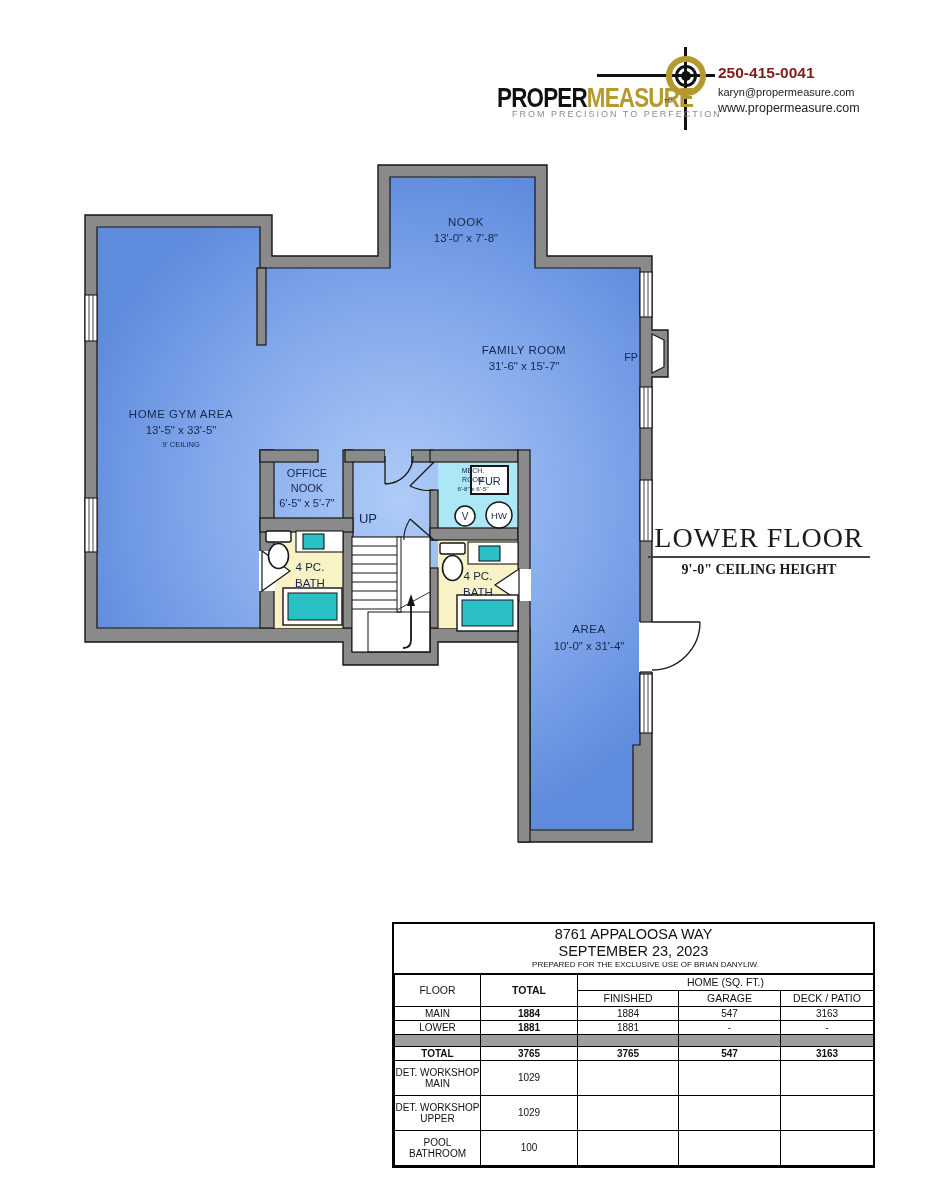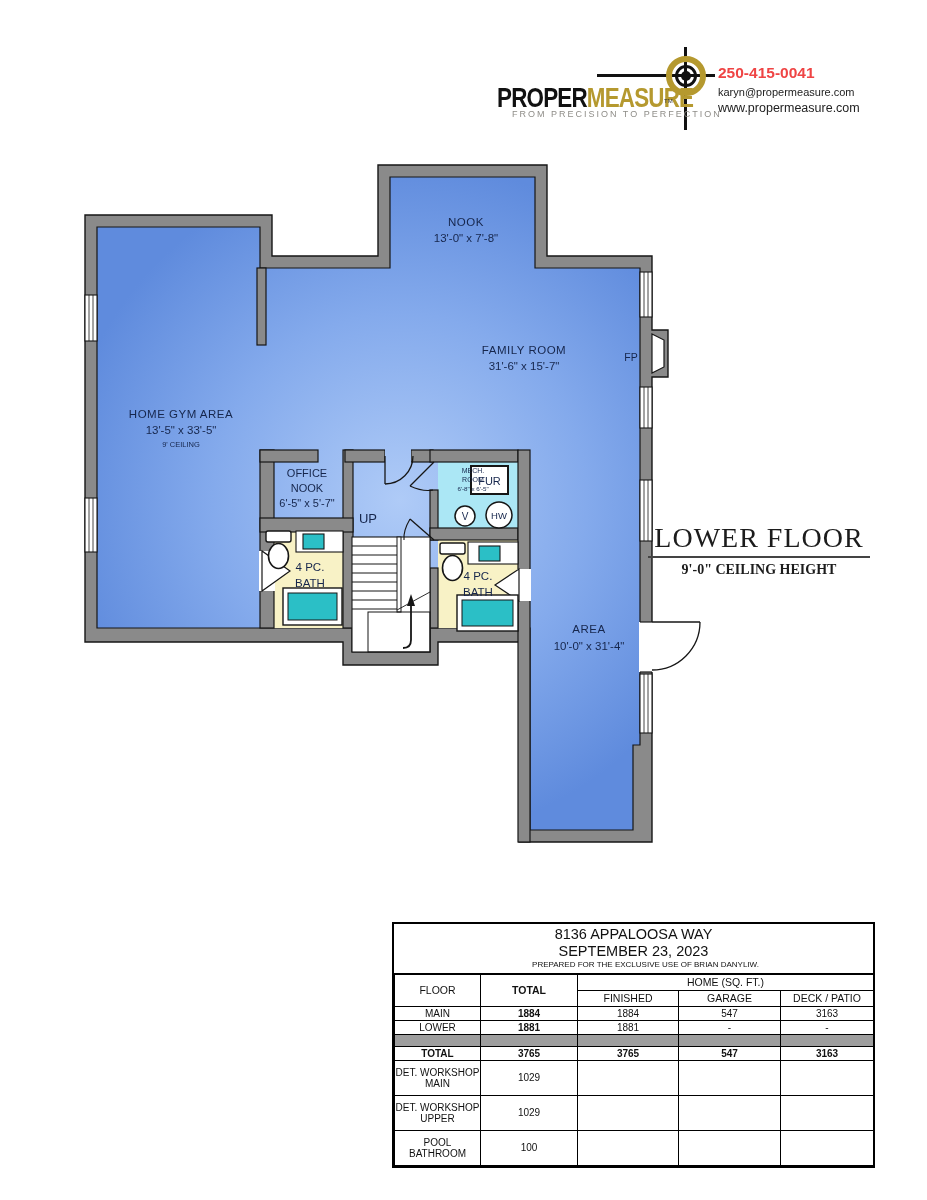--- a/index.html
+++ b/index.html
@@ -11,21 +11,21 @@
              transform:scaleX(0.80);transform-origin:left center;white-space:nowrap;color:#111;}
   .logo-gold{color:#B5992F;}
   .logo-tm{left:664px;top:98px;font-size:6px;color:#333;}
   .logo-tagline{left:512px;top:109px;width:168px;text-align:center;font-size:9px;letter-spacing:2px;
                 color:#8f8d88;white-space:nowrap;}
   .cross-h{left:597px;top:74px;width:118px;height:3px;background:#111;}
   .cross-v{left:684px;top:47px;width:3px;height:83px;background:#111;}
   .ring-outer{left:666px;top:56px;width:28px;height:28px;border:6px solid #B5992F;border-radius:50%;}
   .ring-inner{left:675px;top:65px;width:16px;height:16px;border:3px solid #111;border-radius:50%;}
   .ring-dot{left:681px;top:71px;width:10px;height:10px;background:#111;border-radius:50%;}
-  .contact-phone{left:718px;top:64px;font-size:15.5px;font-weight:bold;color:#ef4444;}
+  .contact-phone{left:718px;top:64px;font-size:15.5px;font-weight:bold;color:#7f1d1d;}
   .contact-email{left:718px;top:86px;font-size:11px;color:#222;}
   .contact-web{left:718px;top:101px;font-size:12.5px;color:#222;}
 
   
   .title-block{left:645px;top:522px;width:228px;text-align:center;color:#1c1c1c;
                font-family:"Liberation Serif",serif;}
   .title-floor{display:inline-block;font-size:28px;letter-spacing:1px;border-bottom:2px solid #444;
                padding:0 6px 2px 6px;}
   .title-area{font-size:21px;margin-top:3px;}
   .title-ceiling{font-size:14px;font-weight:bold;margin-top:4px;}
@@ -221,21 +221,21 @@
   </g>
 </svg>
 
 <div class="abs title-block">
   <span class="title-floor">LOWER FLOOR</span>
   <div class="title-ceiling">9'-0" CEILING HEIGHT</div>
 </div>
 
 <div class="abs sum-wrap">
   <div class="sum-title">
-    <div class="t1">8136 APPALOOSA WAY</div>
+    <div class="t1">8761 APPALOOSA WAY</div>
     <div class="t1">SEPTEMBER 23, 2023</div>
     <div class="t2">PREPARED FOR THE EXCLUSIVE USE OF BRIAN DANYLIW.</div>
   </div>
   <table class="sum">
     <colgroup>
         <col style="width:86px">
         <col style="width:97px">
         <col style="width:101px">
         <col style="width:102px">
         <col style="width:93px">

